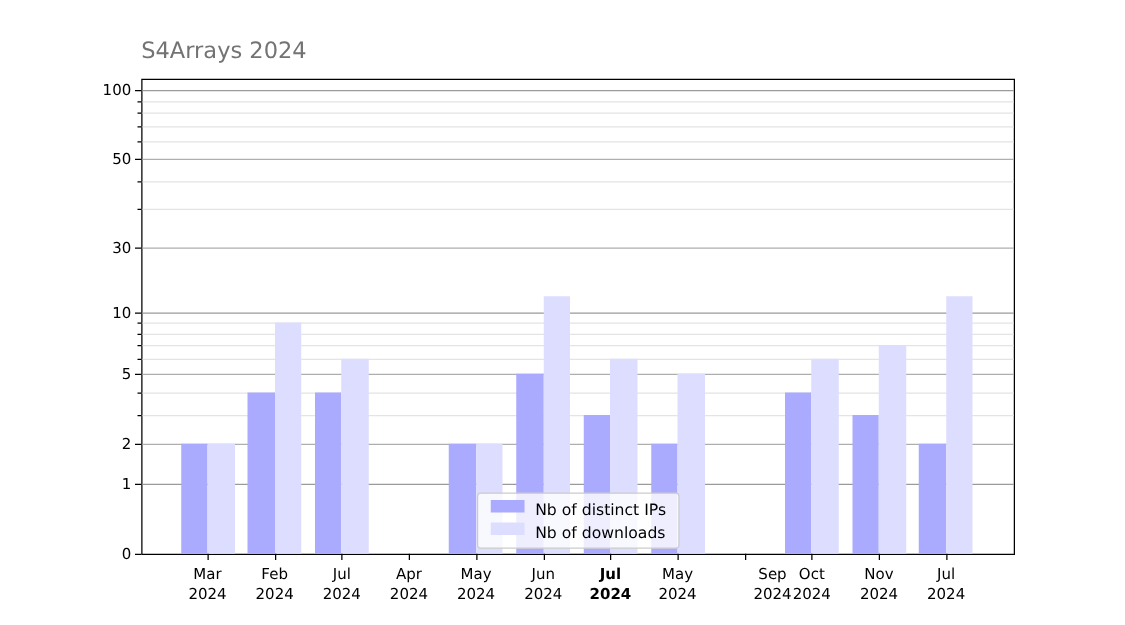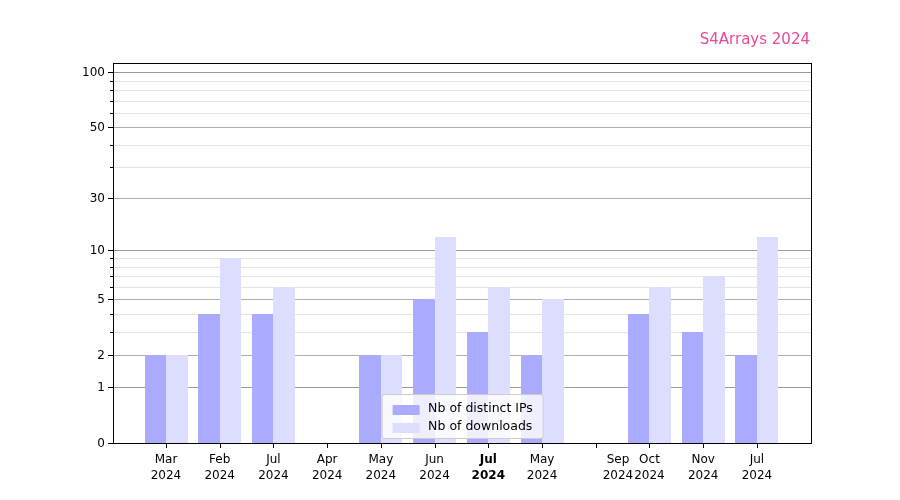--- a/index.html
+++ b/index.html
@@ -3,21 +3,21 @@
 <meta charset="utf-8">
 <style>
   html,body{margin:0;padding:0;background:#ffffff;}
   .fig{
     position:relative;width:900px;height:500px;background:#ffffff;
     font-family:"DejaVu Sans","Liberation Sans",sans-serif;color:#000;
     overflow:hidden;
   }
   .chart-title{
     position:absolute;left:113px;top:30px;width:697px;
-    text-align:right;font-size:15px;color:#ec4899;
+    text-align:left;font-size:18px;color:#737373;
   }
   .plot{
     position:absolute;left:113px;top:63px;width:697px;height:379px;
     border:1px solid #000;background:#fff;
   }
   .layer{position:absolute;left:0;top:0;width:100%;height:100%;}
   .gridline{position:absolute;left:0;width:100%;height:1px;}
   .bar{position:absolute;bottom:0;}
   .ytick{position:absolute;height:1px;background:#000;}
   .ytick.major{width:5px;left:-6px;}
@@ -30,21 +30,21 @@
   .xlabel{
     position:absolute;width:64px;text-align:center;font-size:12px;line-height:16px;
     top:387px;color:#000;
   }
   .legend{
     position:absolute;left:50%;bottom:4px;transform:translateX(-50%);
     background:rgba(255,255,255,0.8);border:1px solid #cccccc;border-radius:3px;
     padding:5px 10px;display:flex;flex-direction:column;gap:3px;z-index:5;
     white-space:nowrap;
   }
-  .legend-row{display:flex;align-items:flex-end;gap:9px;}
+  .legend-row{display:flex;align-items:flex-start;gap:9px;}
   .legend-swatch{width:27px;height:10px;flex:0 0 auto;}
   .legend-label{font-size:12.5px;color:#000;}
 </style>
 </head>
 <body>
 
 <div class="fig">
   <div class="chart-title">S4Arrays 2024</div>
   <div class="plot">
     <div class="layer" id="grid-layer">

